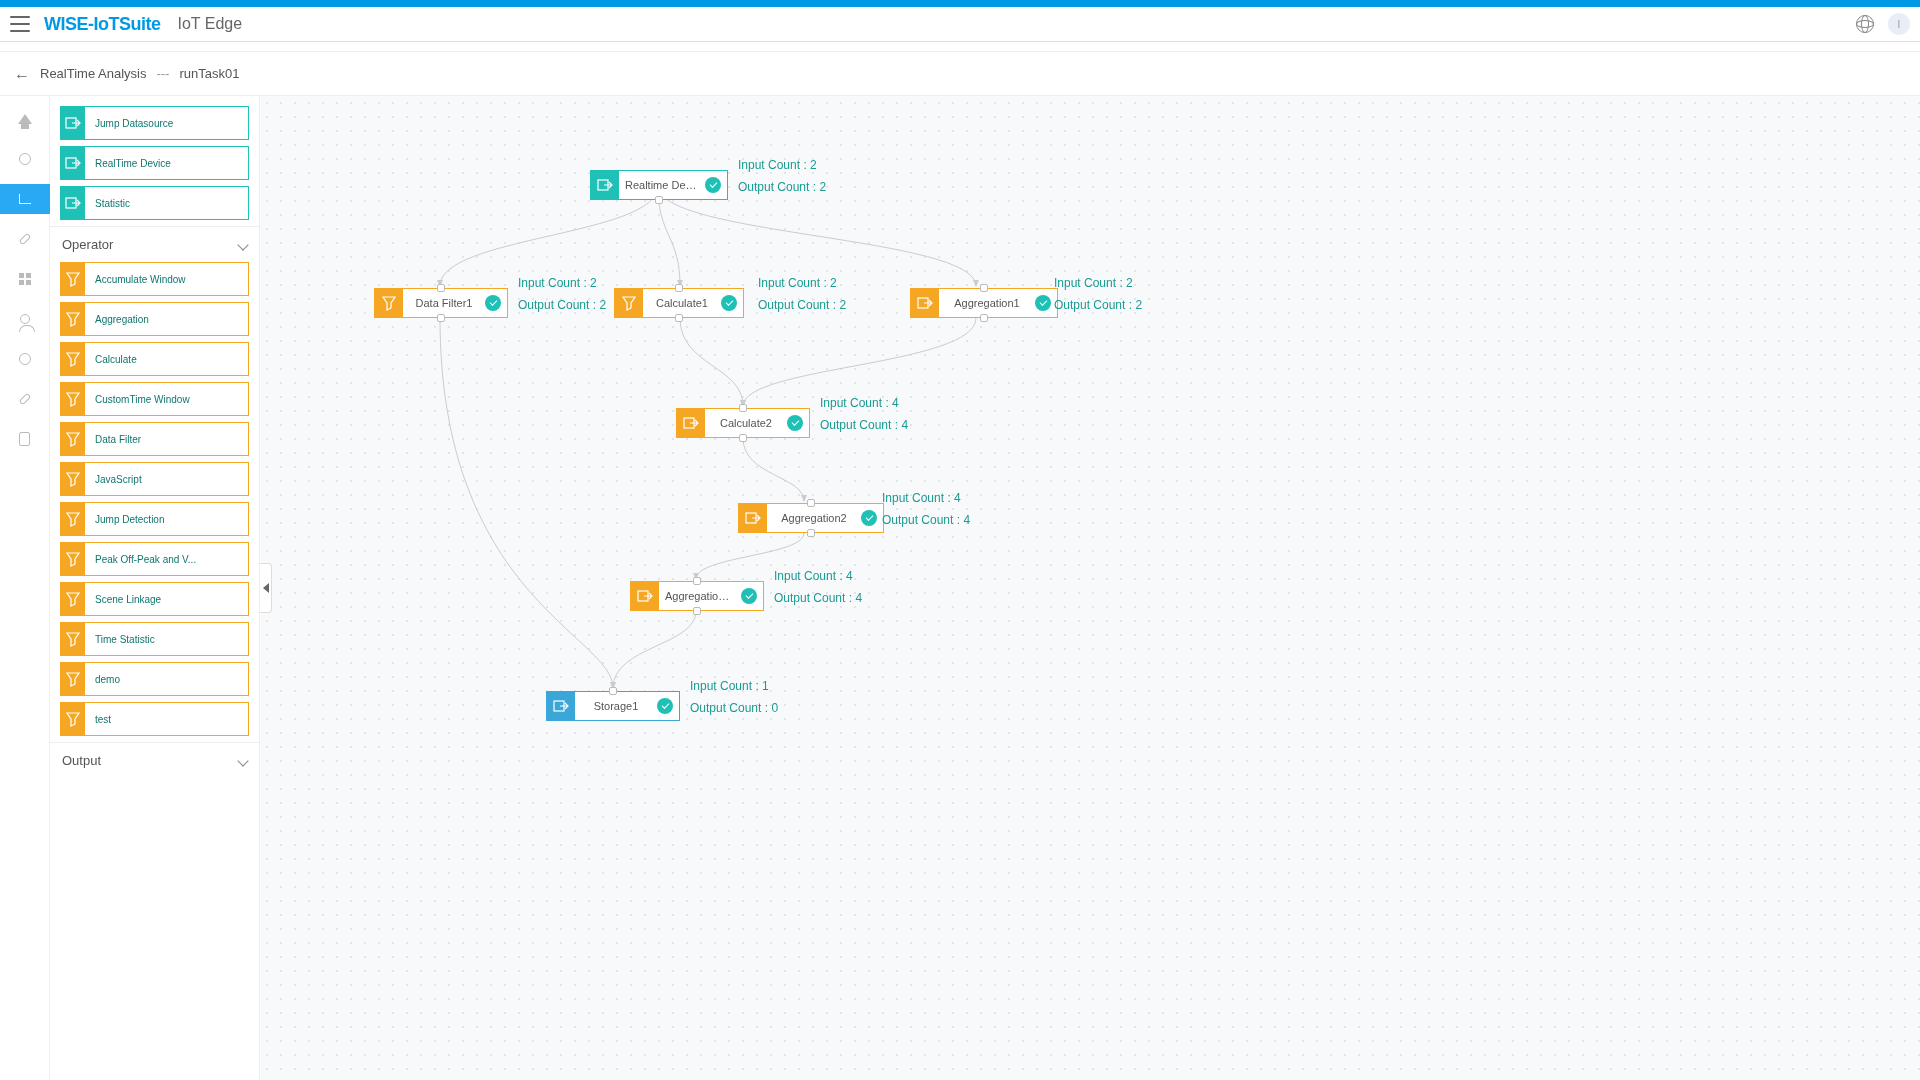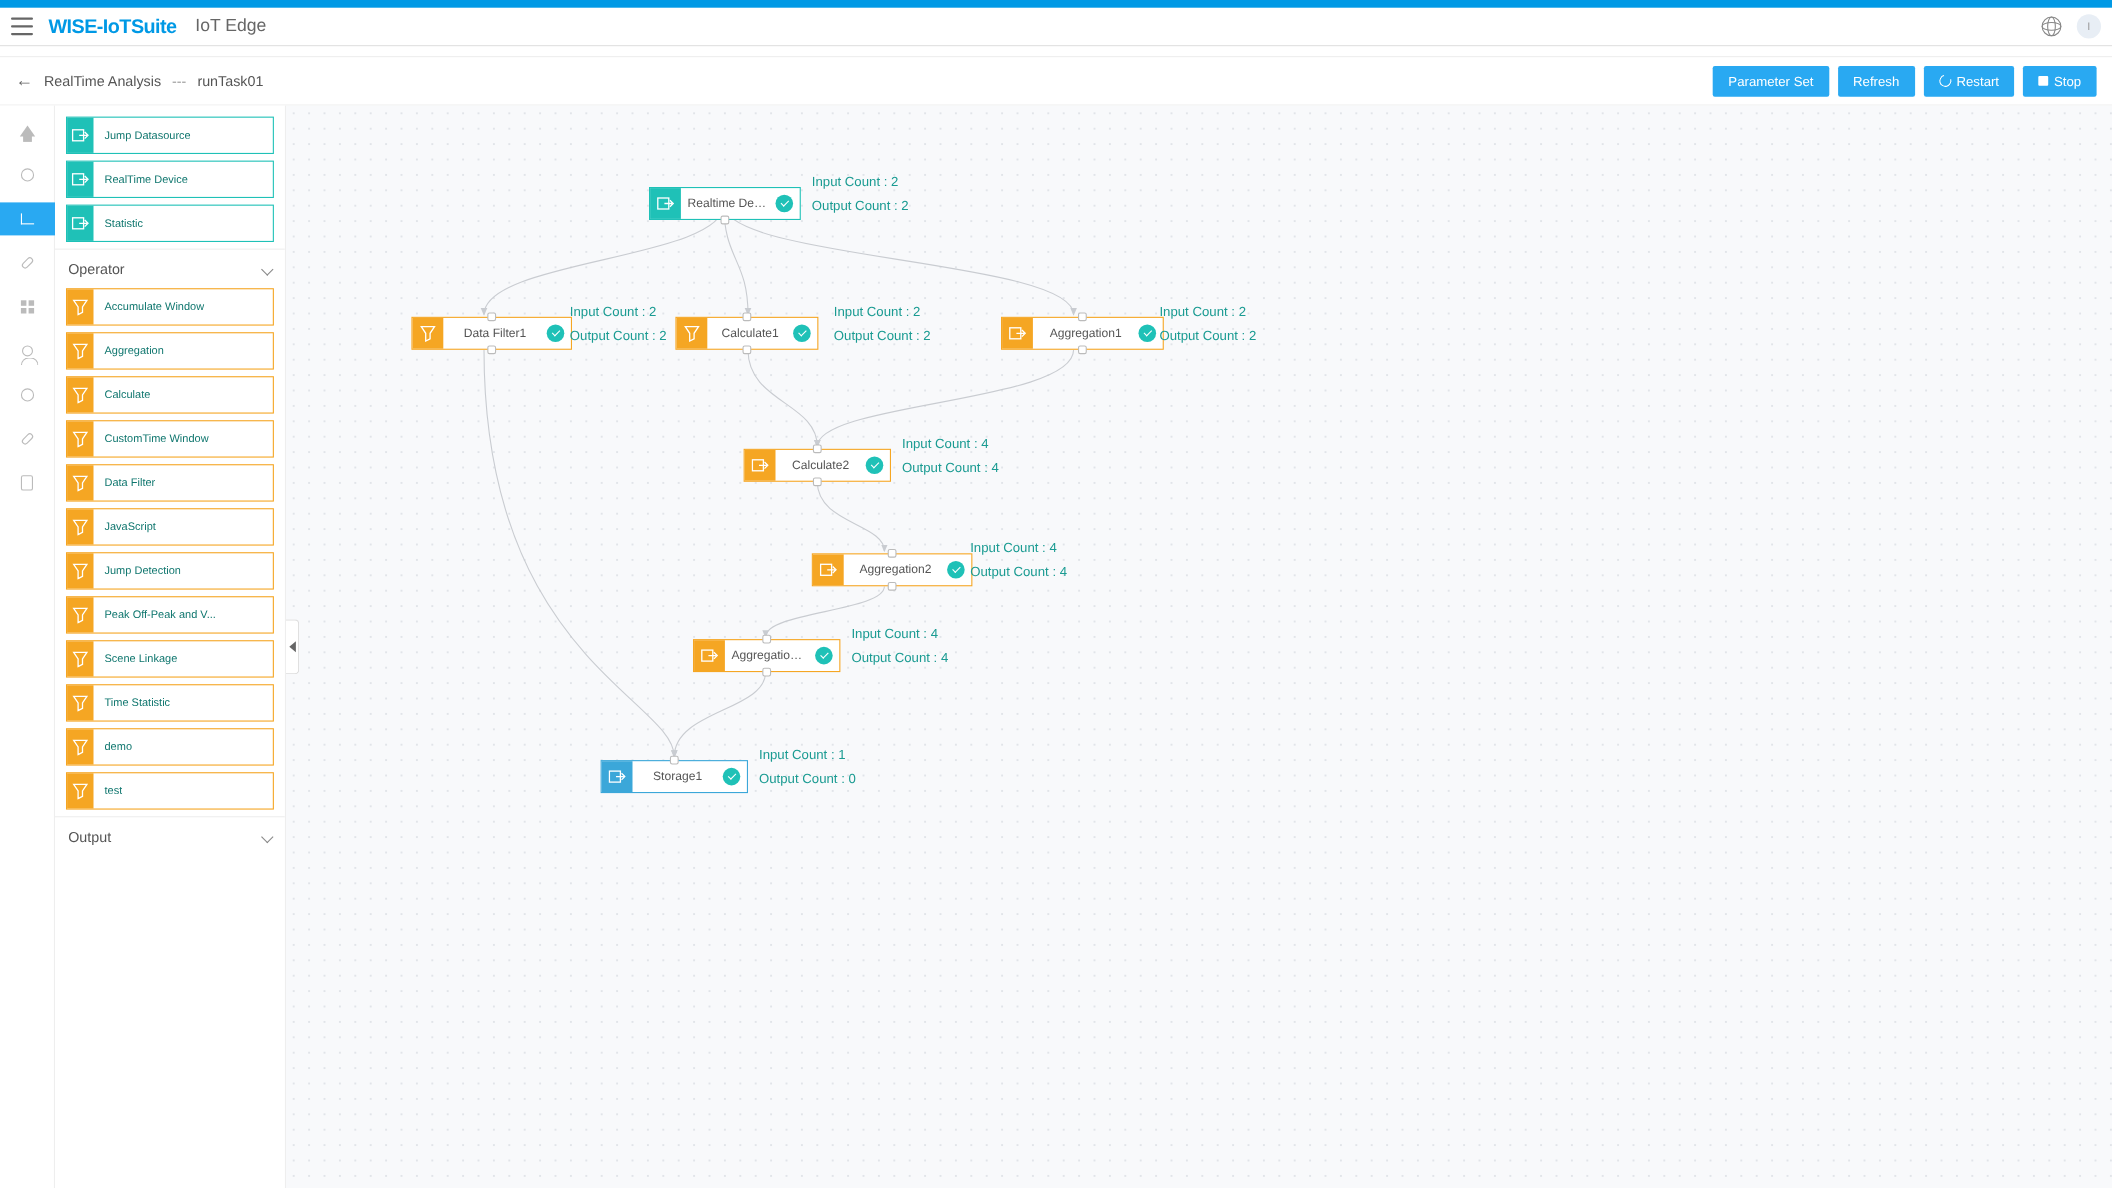--- a/index.html
+++ b/index.html
@@ -99,32 +99,20 @@
   </div>
 </div>
 
 <div class="subheader"></div>
 
 <div class="toolbar">
   <span class="back">←</span>
   <span class="crumb">RealTime Analysis</span>
   <span class="sep">---</span>
   <span class="crumb">runTask01</span>
-  <div class="toolbar-right">
-    <button class="btn">Parameter Set</button>
-    <button class="btn">Refresh</button>
-    <button class="btn">
-        <span class="btn-ico ico-restart"></span>
-        <span>Restart</span>
-      </button>
-    <button class="btn">
-        <span class="btn-ico ico-stop"></span>
-        <span>Stop</span>
-      </button>
-  </div>
 </div>
 
 <div class="layout">
   <div class="leftnav">
     <div class="navitem">
         <div class="nav-home"></div>
       </div>
     <div class="navitem">
         <div class="nav-gear"></div>
       </div>
@@ -323,21 +311,21 @@
         </div>
       <span class="node-label">Realtime Device1</span>
       <span class="node-status"></span>
       <span class="node-port port-out"></span>
     </div>
     <div class="counts" style="left:478px;top:62px">
         <div>Input Count : 2</div>
         <div>Output Count : 2</div>
       </div>
 
-    <div class="node op" style="left:114px;top:192px;width:146px">
+    <div class="node op" style="left:114px;top:192px;width:134px">
       <div class="node-icon">
           <svg viewBox="0 0 16 16">
             <path d="M2 2 h12 l-4 6 v5 l-4 2 v-7 Z" fill="none" stroke="#fff" stroke-width="1.2"></path>
           </svg>
         </div>
       <span class="node-label">Data Filter1</span>
       <span class="node-status"></span>
       <span class="node-port port-in"></span>
         <span class="node-port port-out"></span>
     </div>

